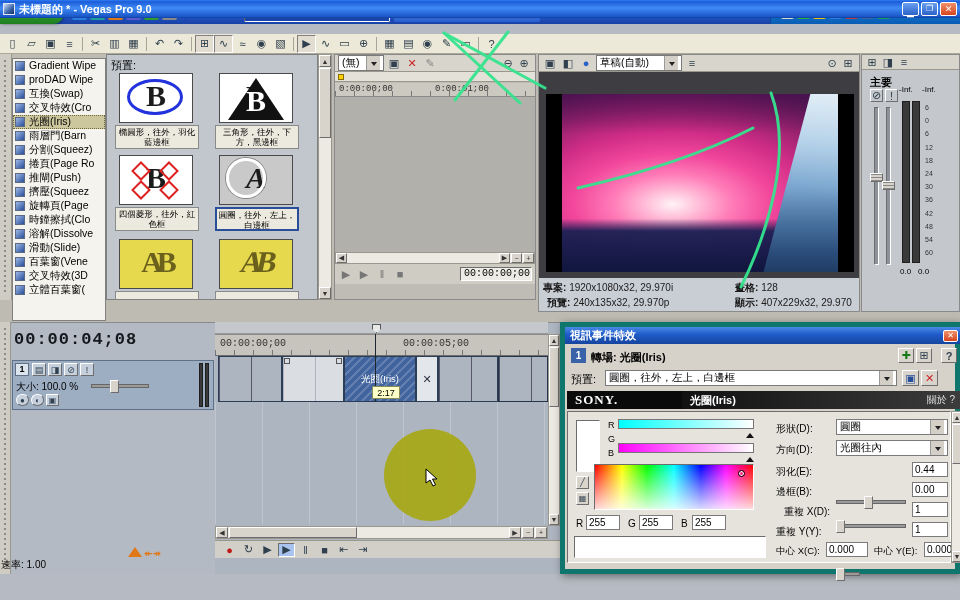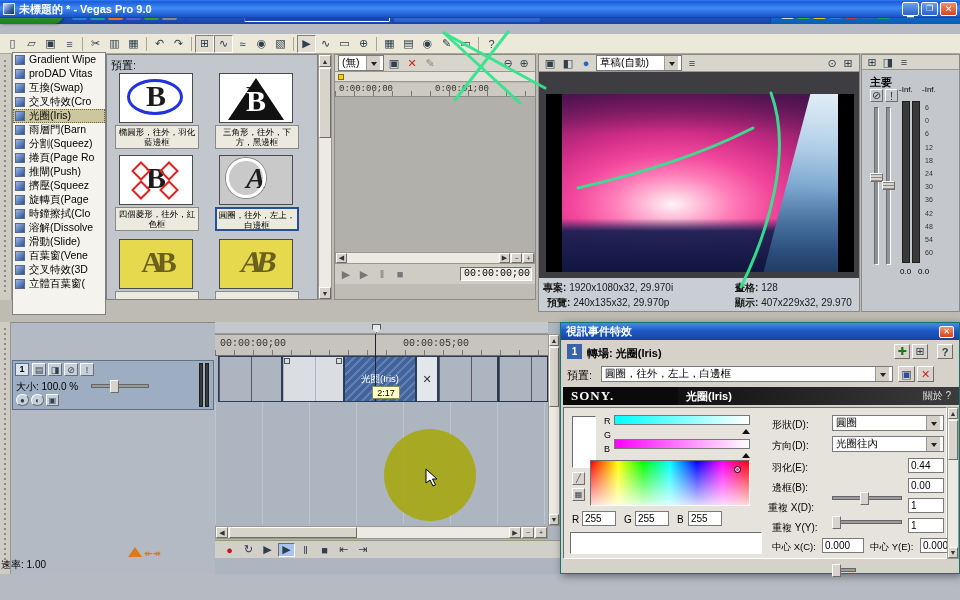--- a/index.html
+++ b/index.html
@@ -58,21 +58,21 @@
 .frames{background-image:repeating-linear-gradient(90deg,rgba(15,10,35,.55) 0 1px,transparent 1px 32px)}
 
 .meter{background:#3a3a3a;border:1px solid #1e1e1e}
 .ticks{white-space:pre-line;font-size:7px;line-height:13.2px;color:#333}
 
 #ruler{background:#c6c4bc;border-top:1px solid #8a8a8a;border-bottom:1px solid #6d6d6d}
 .rticks{position:absolute;left:0;right:0;bottom:0;height:5px;background:repeating-linear-gradient(90deg,#777 0 1px,transparent 1px 19px)}
 .clip{position:absolute;top:0;height:46px;border:1px solid #2c3e56}
 .fadeh{position:absolute;width:6px;height:6px;background:#d8dce4;border:1px solid #555}
 
-#fxdlg{left:560px;top:322px;width:400px;height:252px;background:#d6d2ca;border:1px solid #0f766e;box-shadow:2px 2px 8px rgba(0,0,0,.45);z-index:20}
+#fxdlg{left:560px;top:322px;width:400px;height:252px;background:#d6d2ca;border:5px solid #0f766e;box-shadow:2px 2px 8px rgba(0,0,0,.45);z-index:20}
 #fxtitle{left:0;top:0;width:398px;height:17px;background:linear-gradient(180deg,#4a8ae8,#1e5bc8 45%,#16459e);color:#fff;font-weight:bold;display:flex;align-items:center;padding:0 5px;font-size:11px}
 .cbar{height:10px;border:1px solid #777;position:relative}
 .cmark{position:absolute;right:-1px;top:9px;width:0;height:0;border:4px solid transparent;border-bottom:5px solid #111}
 .numfield{background:#fff;border:1px solid #7a7a7a;font-size:10px;height:15px;padding:0 2px;font-family:"Liberation Sans",sans-serif;width:100%}
 .strack{height:4px;background:#9a9a9a;border:1px solid #666;position:relative}
 .sthumb{position:absolute;top:-5px;width:9px;height:13px;background:#d8d4cc;border:1px solid;border-color:#fff #6d6d6d #6d6d6d #fff}
 .flabel{font-size:10px;white-space:nowrap}
 
 #taskbar{left:0;top:576px;width:960px;height:24px;background:linear-gradient(180deg,#3c81f3,#2663de 40%,#1941a5);z-index:50;display:flex;align-items:center}
 #startbtn{height:24px;padding:0 16px 0 6px;border-radius:0 11px 11px 0;background:linear-gradient(180deg,#7ede76 0%,#3eae38 18%,#2f9c2d 55%,#1e7d1f 100%);color:#fff;font-weight:bold;font-style:italic;font-size:13px;display:flex;align-items:center;gap:4px;box-shadow:1px 0 3px rgba(0,0,0,.5)}
@@ -137,23 +137,23 @@
     <div class="tbtn">▭</div>
     <div class="tsep"></div>
     <div class="tbtn">?</div>
   </div>
 
   <div class="abs" style="left:0;top:54px;width:960px;height:268px;background:#bdbbb2"></div>
 
   <div class="abs grip" style="left:0;top:54px;width:12px;height:246px">
       <i></i>
     </div>
-  <div id="translist" class="abs" style="left:12px;top:52px;width:94px;height:263px">
+  <div id="translist" class="abs" style="left:12px;top:58px;width:94px;height:263px">
     <div class="litem"><i></i><span>Gradient Wipe</span></div>
-    <div class="litem"><i></i><span>proDAD Vitas</span></div>
+    <div class="litem"><i></i><span>proDAD Wipe</span></div>
     <div class="litem"><i></i><span>互換(Swap)</span></div>
     <div class="litem"><i></i><span>交叉特效(Cro</span></div>
     <div class="litem sel"><i></i><span>光圈(Iris)</span></div>
     <div class="litem"><i></i><span>雨層門(Barn</span></div>
     <div class="litem"><i></i><span>分割(Squeez)</span></div>
     <div class="litem"><i></i><span>捲頁(Page Ro</span></div>
     <div class="litem"><i></i><span>推閘(Push)</span></div>
     <div class="litem"><i></i><span>擠壓(Squeez</span></div>
     <div class="litem"><i></i><span>旋轉頁(Page</span></div>
     <div class="litem"><i></i><span>時鐘擦拭(Clo</span></div>
@@ -314,20 +314,21 @@
 54
 60</div>
     <span class="abs" style="left:38px;top:212px;font-size:8px">0.0</span>
     <span class="abs" style="left:56px;top:212px;font-size:8px">0.0</span>
   </div>
 
   <div class="abs" style="left:0;top:322px;width:215px;height:252px;background:#b4bac4;border-top:1px solid #8a8a8a"></div>
   <div class="abs grip" style="left:0;top:322px;width:11px;height:252px">
       <i></i>
     </div>
+  <div class="abs mono" style="left:14px;top:330px;width:198px;height:24px;font-size:17px;font-weight:bold;letter-spacing:1px;color:#14181e">00:00:04;08</div>
 
   <div class="abs" style="left:12px;top:360px;width:202px;height:50px;background:#9dadc2;border:1px solid #5f7188">
     <div class="abs" style="left:2px;top:2px;width:14px;height:13px;background:#dce4ee;border:1px solid #5f7188;text-align:center;font-size:9px;font-weight:bold">1</div>
     <div class="tbtn bout" style="position:absolute;left:19px;top:2px;width:14px;height:13px;background:#c6cfdc;font-size:9px">▤</div>
     <div class="tbtn bout" style="position:absolute;left:35px;top:2px;width:14px;height:13px;background:#c6cfdc;font-size:9px">◨</div>
     <div class="tbtn bout" style="position:absolute;left:51px;top:2px;width:14px;height:13px;background:#c6cfdc;font-size:9px">⊘</div>
     <div class="tbtn bout" style="position:absolute;left:67px;top:2px;width:14px;height:13px;background:#c6cfdc;font-size:9px">!</div>
     <div class="abs meter" style="right:4px;top:2px;width:4px;height:44px"></div>
     <div class="abs meter" style="right:10px;top:2px;width:4px;height:44px"></div>
     <span class="abs" style="left:3px;top:19px;font-size:10px">大小: 100.0 %</span>
@@ -470,21 +471,21 @@
       <span class="flabel abs" style="left:208px;top:53px">羽化(E):</span>
       <div class="strack abs" style="left:268px;top:58px;width:70px">
           <div class="sthumb" style="left:27px"></div>
         </div>
       <div class="abs" style="left:344px;top:50px;width:36px"><input class="numfield" readonly="" value="0.44" style=""></div>
       <span class="flabel abs" style="left:208px;top:73px">邊框(B):</span>
       <div class="strack abs" style="left:268px;top:78px;width:70px">
           <div class="sthumb" style="left:-1px"></div>
         </div>
       <div class="abs" style="left:344px;top:70px;width:36px"><input class="numfield" readonly="" value="0.00" style=""></div>
-      <span class="flabel abs" style="left:204px;top:93px">重複 X(D):</span>
+      <span class="flabel abs" style="left:216px;top:93px">重複 X(D):</span>
       <div class="strack abs" style="left:268px;top:98px;width:24px">
           <div class="sthumb" style="left:-1px"></div>
         </div>
       <div class="abs" style="left:344px;top:90px;width:36px"><input class="numfield" readonly="" value="1" style=""></div>
       <span class="flabel abs" style="left:208px;top:113px">重複 Y(Y):</span>
       <div class="strack abs" style="left:268px;top:118px;width:24px">
           <div class="sthumb" style="left:-1px"></div>
         </div>
       <div class="abs" style="left:344px;top:110px;width:36px"><input class="numfield" readonly="" value="1" style=""></div>
       <span class="flabel abs" style="left:208px;top:133px;font-size:9.5px">中心 X(C):</span>

